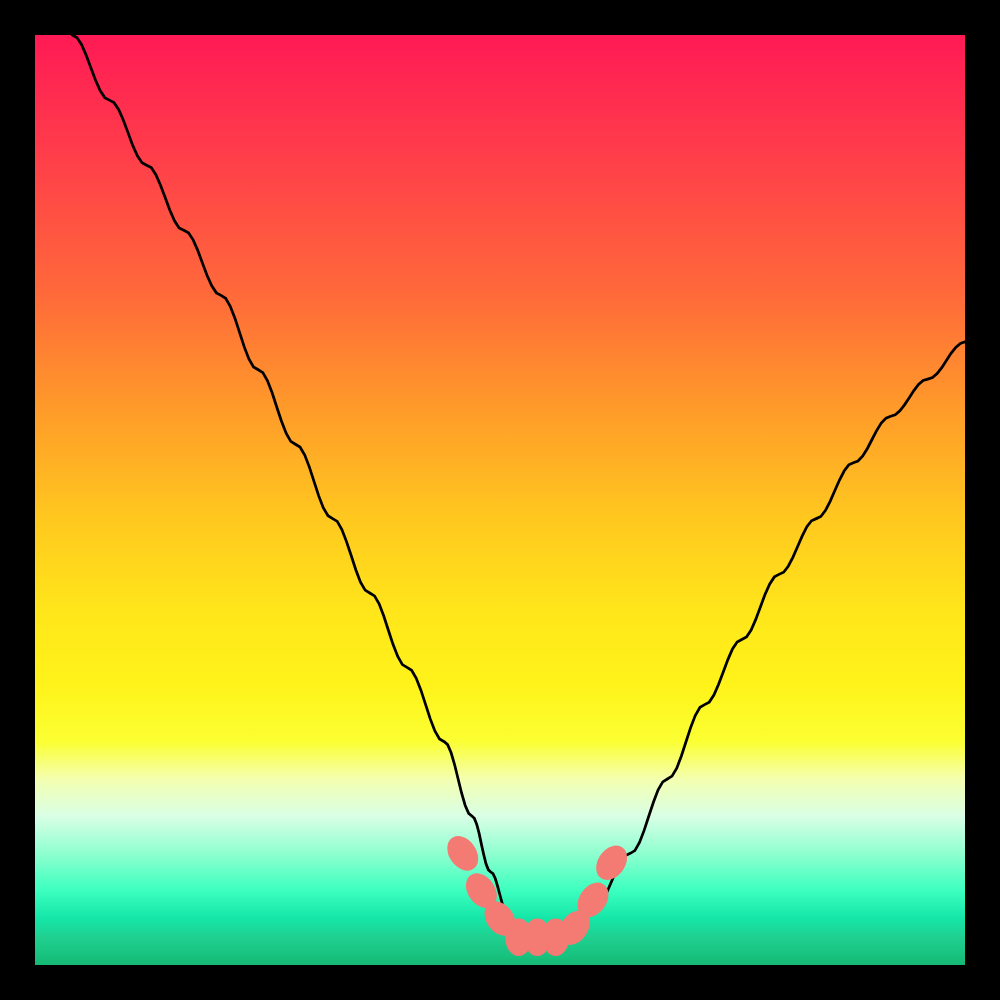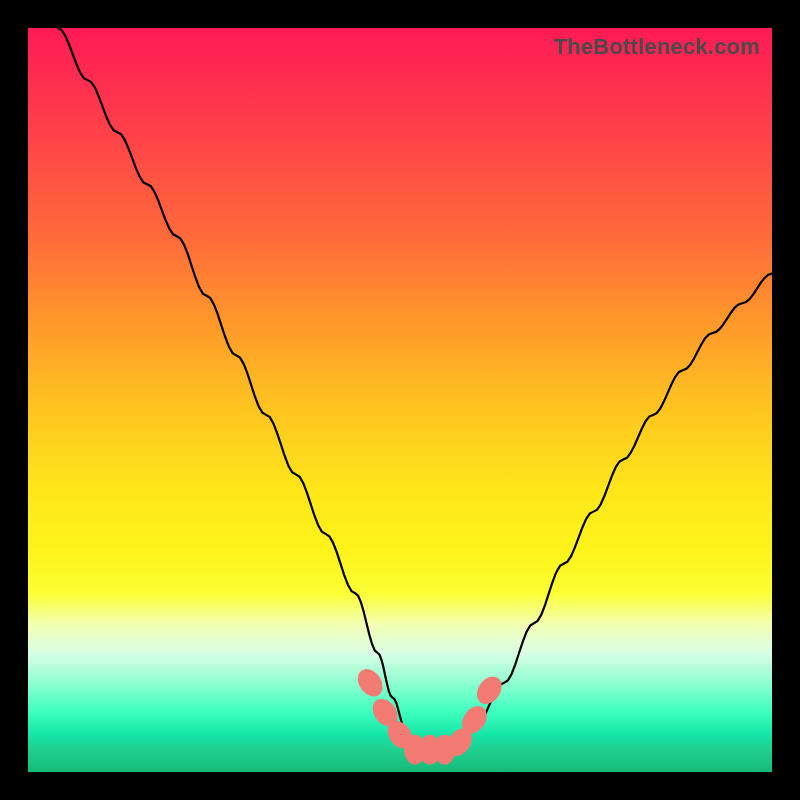--- a/index.html
+++ b/index.html
@@ -61,21 +61,20 @@
     top: 0;
     width: 744px;
     height: 744px;
   }
 </style>
 </head>
 <body>
 
 <div class="frame">
   <div class="plot-area">
-    <div class="watermark">TheBottleneck.com</div>
     <svg class="curve" viewBox="0 0 744 744">
       <g id="curve-group">
           <path d="M29.8 0.0 L33.5 2.0 L37.2 7.6 L40.9 16.1 L44.6 26.0 L48.4 36.0 L52.1 44.5 L55.8 50.1 L59.5 52.1 L63.2 54.1 L67.0 59.7 L70.7 68.2 L74.4 78.1 L78.1 88.1 L81.8 96.5 L85.6 102.2 L89.3 104.2 L93.0 106.1 L96.7 111.8 L100.4 120.2 L104.2 130.2 L107.9 140.2 L111.6 148.6 L115.3 154.3 L119.0 156.2 L122.8 158.2 L126.5 163.9 L130.2 172.3 L133.9 182.3 L137.6 192.2 L141.4 200.7 L145.1 206.3 L148.8 208.3 L152.5 210.6 L156.2 217.0 L160.0 226.7 L163.7 238.1 L167.4 249.5 L171.1 259.1 L174.8 265.6 L178.6 267.8 L182.3 270.1 L186.0 276.6 L189.7 286.2 L193.4 297.6 L197.2 309.0 L200.9 318.6 L204.6 325.1 L208.3 327.4 L212.0 329.6 L215.8 336.1 L219.5 345.7 L223.2 357.1 L226.9 368.5 L230.6 378.2 L234.4 384.6 L238.1 386.9 L241.8 389.1 L245.5 395.6 L249.2 405.3 L253.0 416.6 L256.7 428.0 L260.4 437.7 L264.1 444.1 L267.8 446.4 L271.6 448.7 L275.3 455.1 L279.0 464.8 L282.7 476.2 L286.4 487.5 L290.2 497.2 L293.9 503.7 L297.6 505.9 L301.3 508.2 L305.0 514.6 L308.8 524.3 L312.5 535.7 L316.2 547.1 L319.9 556.7 L323.6 563.2 L327.4 565.4 L330.1 567.7 L332.9 574.2 L335.7 583.8 L338.5 595.2 L341.3 606.6 L344.1 616.2 L346.9 622.7 L349.7 625.0 L351.5 626.7 L353.4 631.5 L355.3 638.7 L357.1 647.3 L359.0 655.8 L360.8 663.1 L362.7 667.9 L364.6 669.6 L366.4 671.0 L368.3 675.0 L370.1 681.1 L372.0 688.2 L373.9 695.3 L375.7 701.4 L377.6 705.4 L379.4 706.8 L381.3 707.4 L383.2 709.0 L385.0 711.4 L386.9 714.2 L388.7 717.1 L390.6 719.5 L392.5 721.1 L394.3 721.7 L396.2 722.0 L398.0 722.8 L399.9 724.0 L401.8 725.4 L403.6 726.8 L405.5 728.0 L407.3 728.8 L409.2 729.1 L411.1 728.8 L412.9 728.0 L414.8 726.8 L416.6 725.4 L418.5 724.0 L420.4 722.8 L422.2 722.0 L424.1 721.7 L426.9 720.8 L429.7 718.4 L432.5 714.8 L435.2 710.5 L438.0 706.2 L440.8 702.6 L443.6 700.2 L446.4 699.4 L450.1 697.7 L453.8 692.8 L457.6 685.6 L461.3 677.0 L465.0 668.5 L468.7 661.3 L472.4 656.4 L476.2 654.7 L479.9 652.5 L483.6 646.0 L487.3 636.3 L491.0 625.0 L494.8 613.6 L498.5 603.9 L502.2 597.5 L505.9 595.2 L509.6 592.9 L513.4 586.5 L517.1 576.8 L520.8 565.4 L524.5 554.1 L528.2 544.4 L532.0 537.9 L535.7 535.7 L539.4 533.7 L543.1 528.1 L546.8 519.6 L550.6 509.6 L554.3 499.7 L558.0 491.2 L561.7 485.6 L565.4 483.6 L569.2 481.6 L572.9 476.0 L576.6 467.5 L580.3 457.6 L584.0 447.6 L587.8 439.1 L591.5 433.5 L595.2 431.5 L598.9 429.8 L602.6 425.0 L606.4 417.7 L610.1 409.2 L613.8 400.7 L617.5 393.4 L621.2 388.6 L625.0 386.9 L628.7 385.2 L632.4 380.3 L636.1 373.1 L639.8 364.6 L643.6 356.0 L647.3 348.8 L651.0 343.9 L654.7 342.2 L658.4 340.8 L662.2 336.8 L665.9 330.8 L669.6 323.6 L673.3 316.5 L677.0 310.5 L680.8 306.5 L684.5 305.0 L688.2 303.9 L691.9 300.7 L695.6 295.9 L699.4 290.2 L703.1 284.5 L706.8 279.6 L710.5 276.4 L714.2 275.3 L718.0 274.1 L721.7 270.9 L725.4 266.1 L729.1 260.4 L732.8 254.7 L736.6 249.9 L740.3 246.7 L744.0 245.5 " fill="none" stroke="#000" stroke-width="2.2" stroke-linecap="round"></path>
         </g>
       <g id="marker-group">
           <ellipse cx="342.2" cy="654.7" rx="10.8" ry="15" transform="rotate(-35 342.2 654.7)" fill="#f47a74"></ellipse>
           <ellipse cx="357.1" cy="684.5" rx="10.8" ry="15" transform="rotate(-35 357.1 684.5)" fill="#f47a74"></ellipse>
           <ellipse cx="372.0" cy="706.8" rx="10.8" ry="15" transform="rotate(-35 372.0 706.8)" fill="#f47a74"></ellipse>
           <ellipse cx="386.9" cy="721.7" rx="10.8" ry="15" transform="rotate(0 386.9 721.7)" fill="#f47a74"></ellipse>
           <ellipse cx="401.8" cy="721.7" rx="10.8" ry="15" transform="rotate(0 401.8 721.7)" fill="#f47a74"></ellipse>

